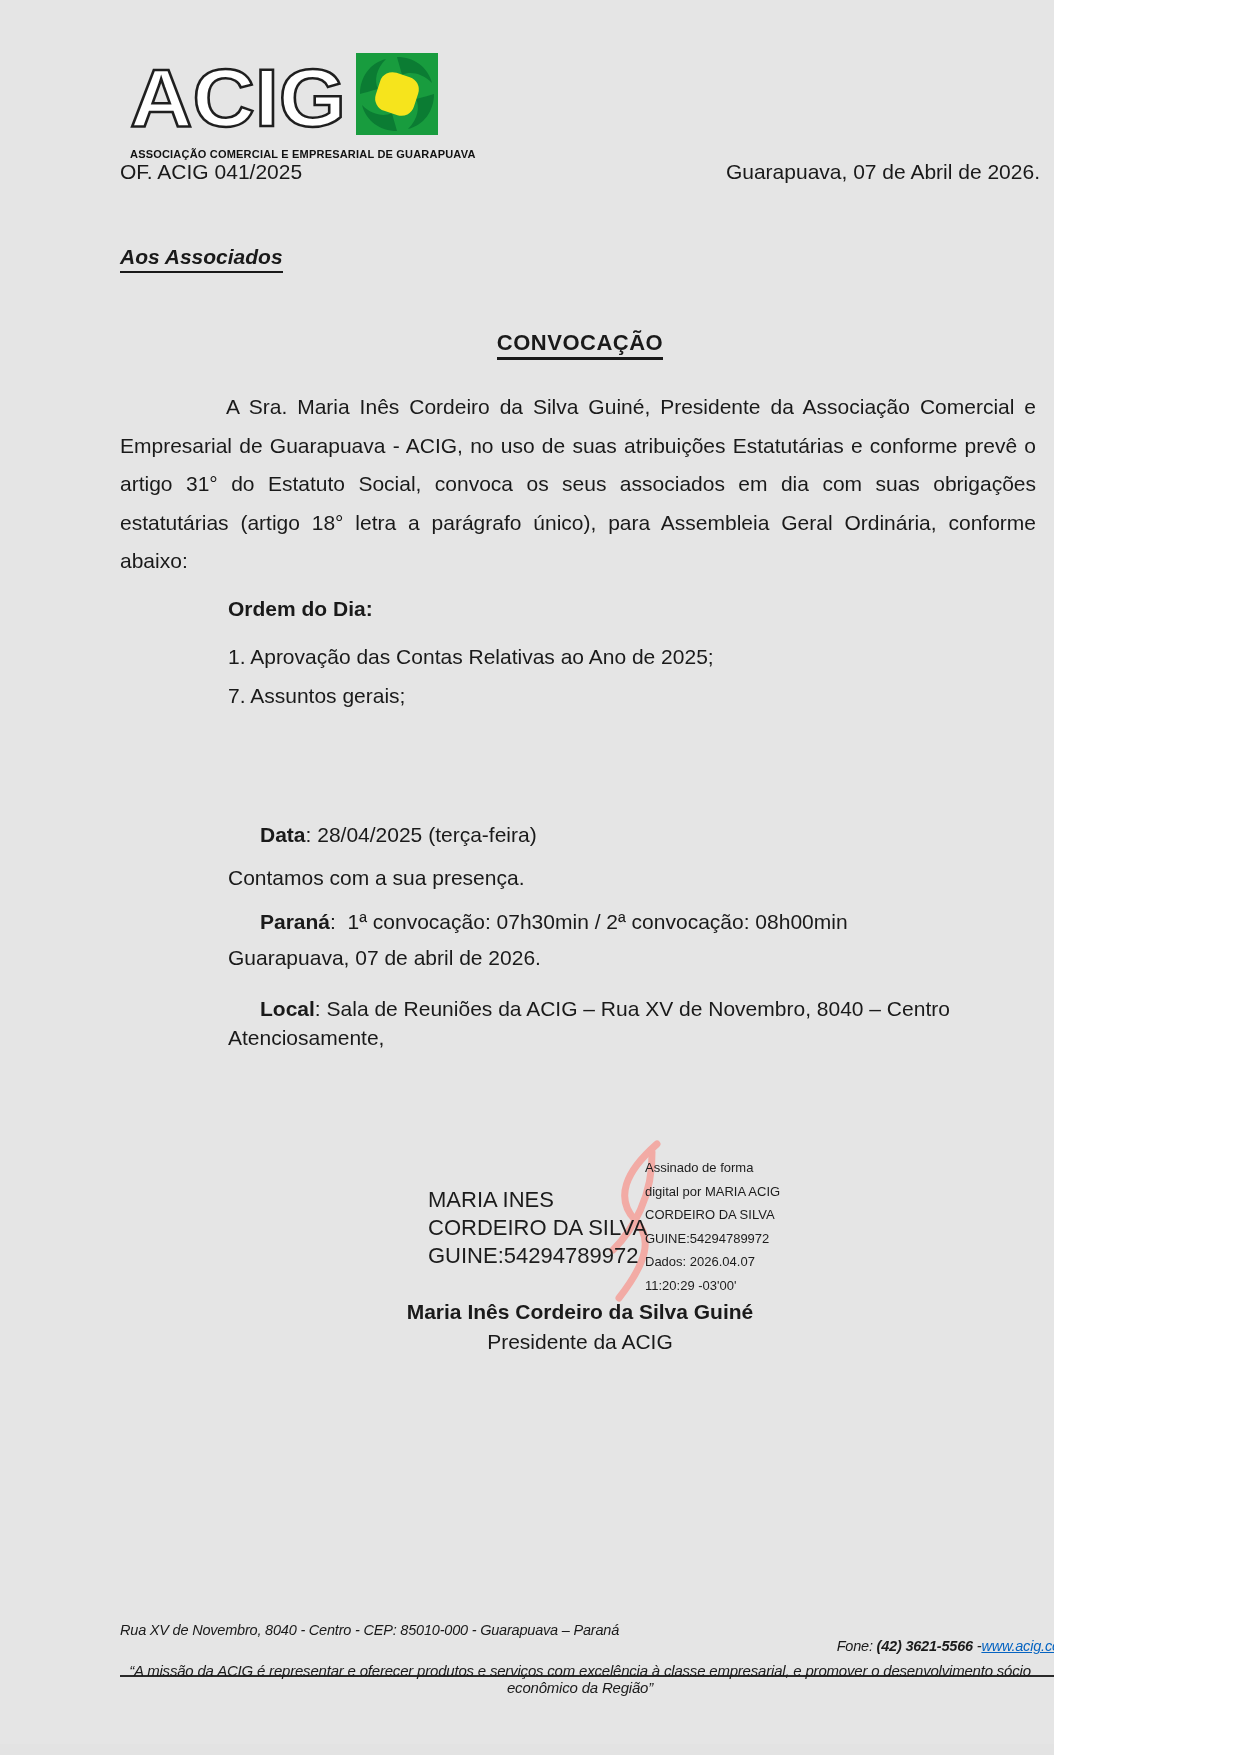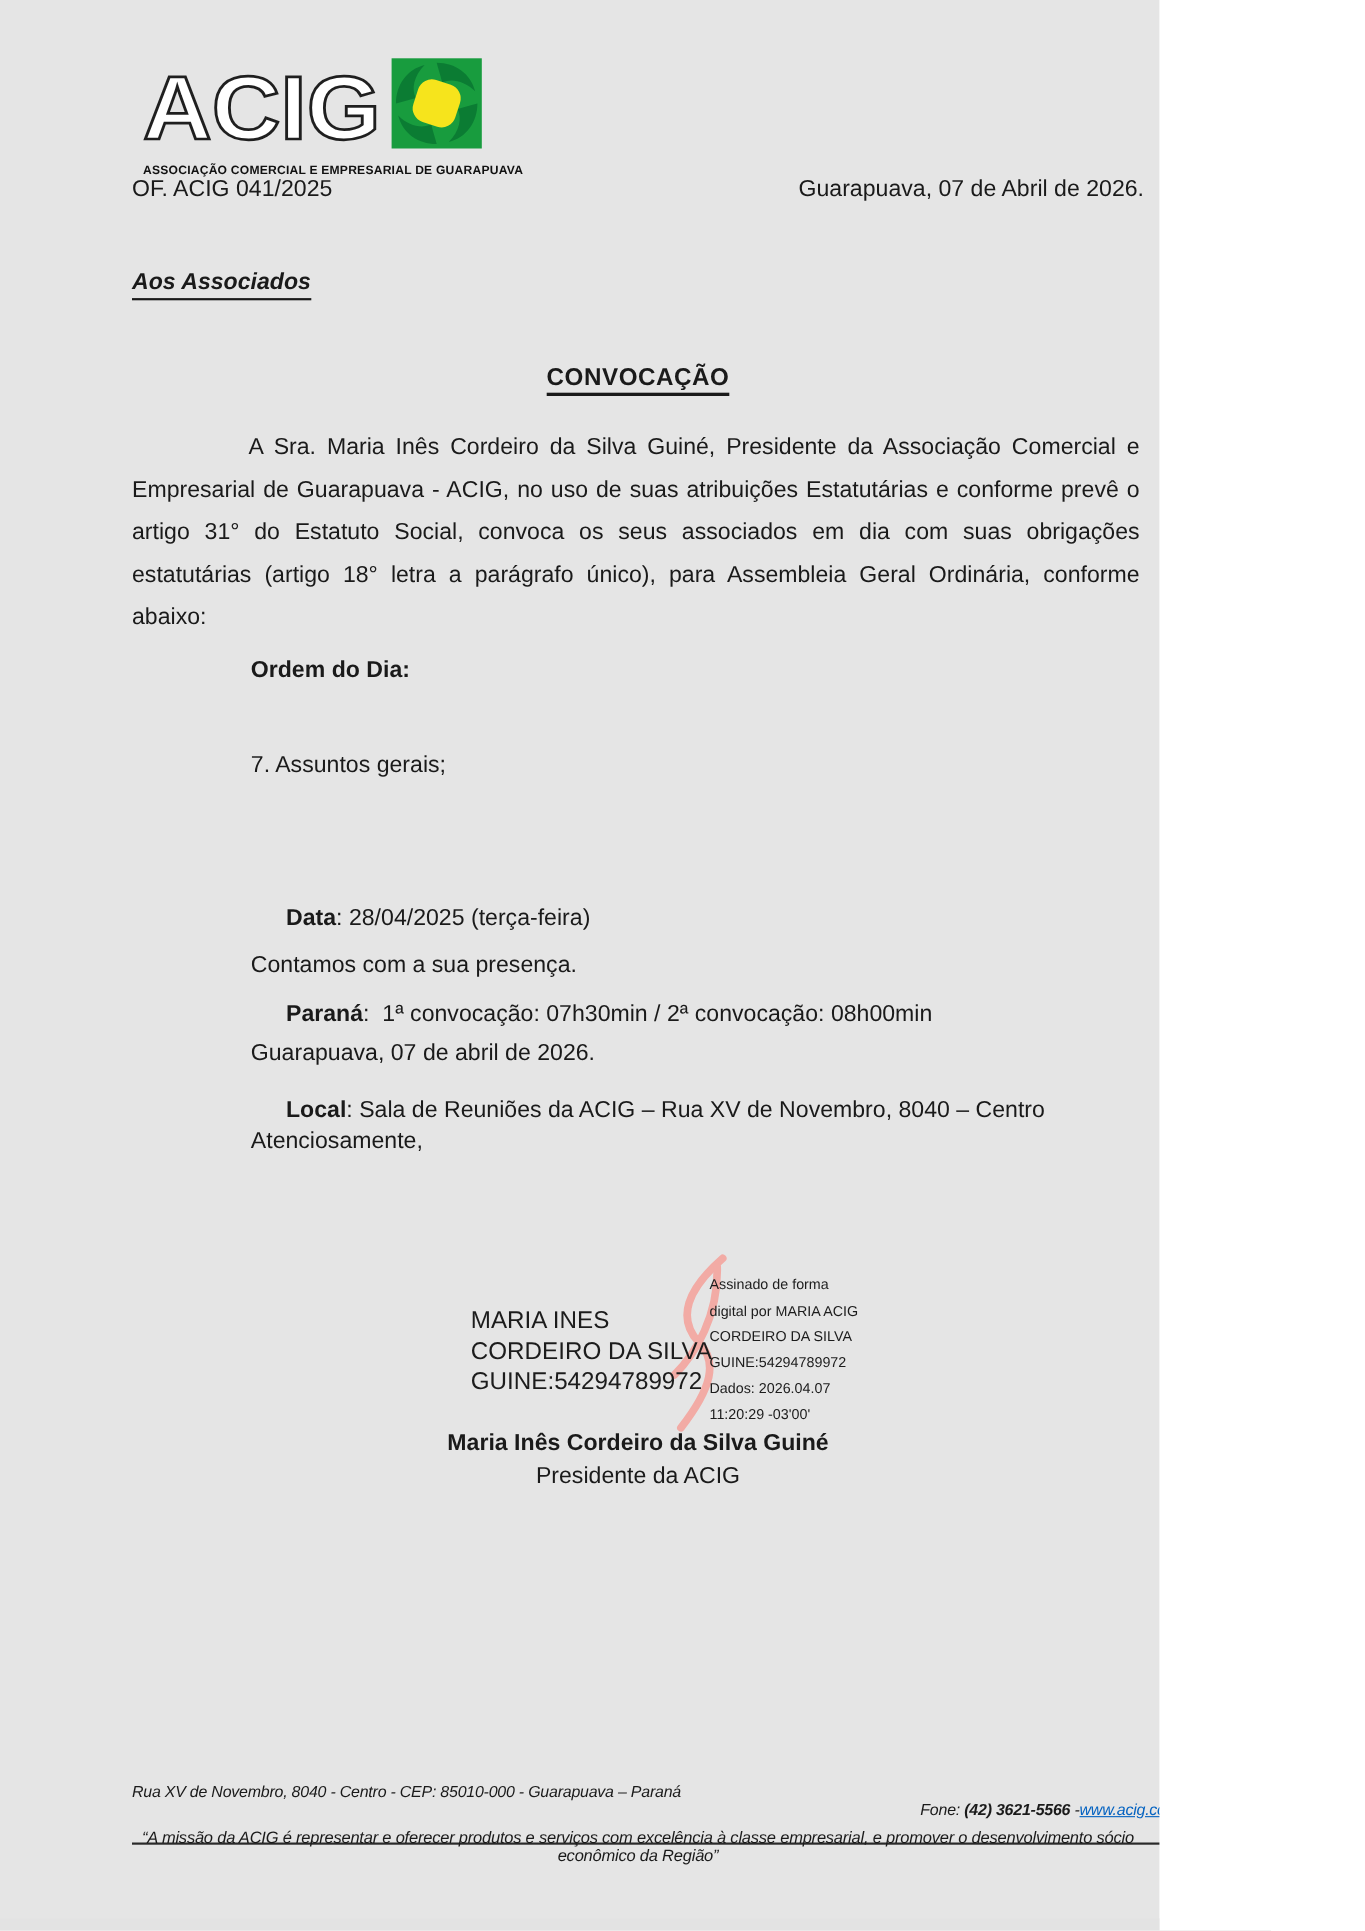--- a/index.html
+++ b/index.html
@@ -132,20 +132,21 @@
 
   <div class="abs salutation">Aos Associados</div>
 
   <div class="abs title-wrap">
     <span class="title-text">CONVOCAÇÃO</span>
   </div>
 
   <div class="abs intro">A Sra. Maria Inês Cordeiro da Silva Guiné, Presidente da Associação Comercial e Empresarial de Guarapuava - ACIG, no uso de suas atribuições Estatutárias e conforme prevê o artigo 31° do Estatuto Social, convoca os seus associados em dia com suas obrigações estatutárias (artigo 18° letra a parágrafo único), para Assembleia Geral Ordinária, conforme abaixo:</div>
 
   <div class="abs block agenda-heading">Ordem do Dia:</div>
+  <div class="abs block agenda-item-1">1. Aprovação das Contas Relativas ao Ano de 2025;</div>
   <div class="abs block agenda-item-2">7. Assuntos gerais;</div>
 
   <div class="abs block details">
     <div><b>Data</b><span>: 28/04/2025 (terça-feira)</span></div>
     <div><b>Paraná</b><span>:  1ª convocação: 07h30min / 2ª convocação: 08h00min</span></div>
     <div><b>Local</b><span>: Sala de Reuniões da ACIG – Rua XV de Novembro, 8040 – Centro</span></div>
   </div>
 
   <div class="abs block closing-presence">Contamos com a sua presença.</div>
   <div class="abs block closing-date">Guarapuava, 07 de abril de 2026.</div>

